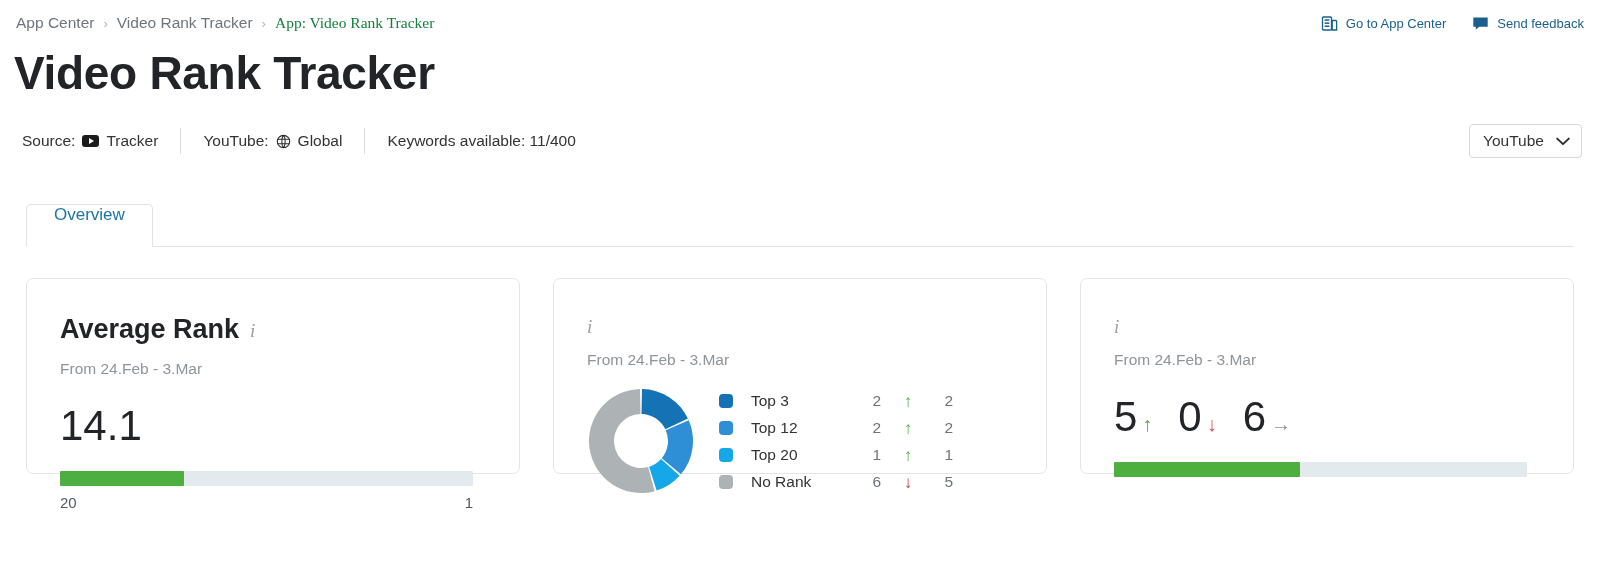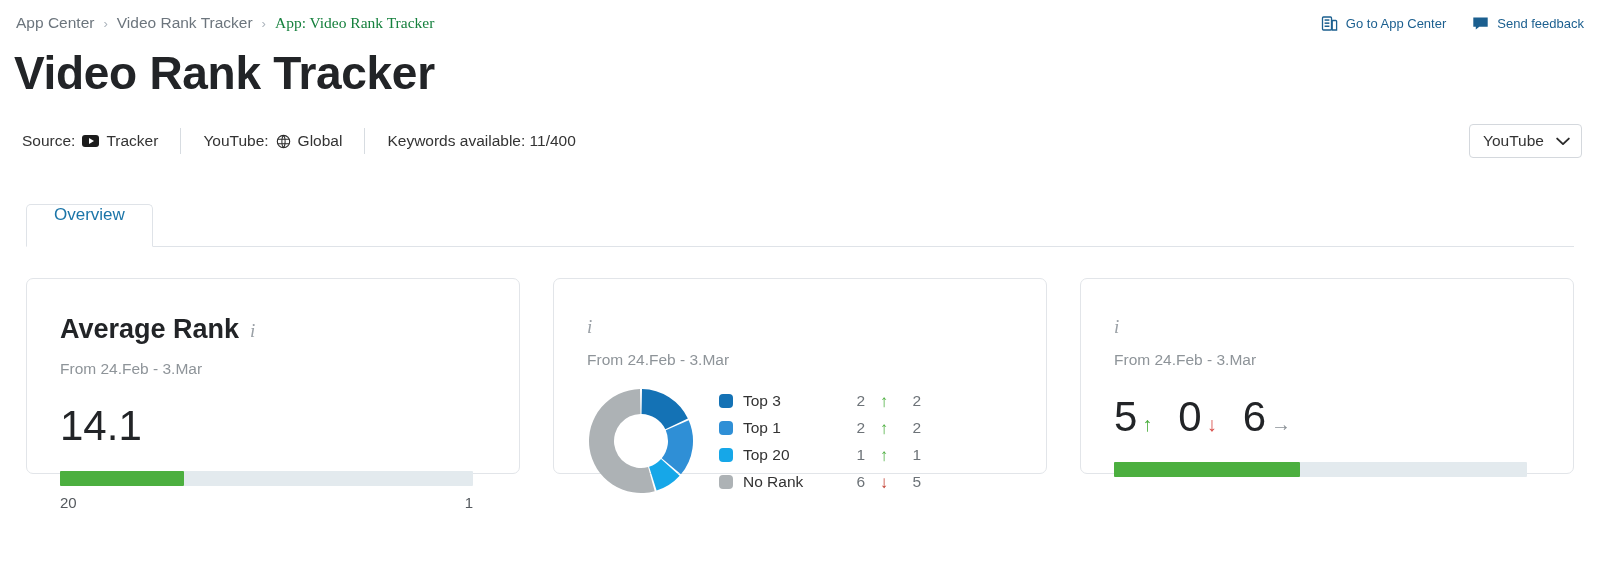--- a/index.html
+++ b/index.html
@@ -132,21 +132,21 @@
     margin-top: 8px; width: 413px; display: flex; justify-content: space-between;
     font-size: 15px; color: #54595e;
   }
 
   
   .dist-body { margin-top: 18px; display: flex; align-items: center; gap: 24px; }
   .donut { width: 108px; height: 108px; position: relative; flex: 0 0 auto; }
   .legend { display: flex; flex-direction: column; gap: 9px; padding-top: 2px; }
   .legend-row {
     display: grid; grid-template-columns: 16px 86px 28px 22px 18px;
-    align-items: center; gap: 8px; font-size: 15.5px;
+    align-items: center; gap: 16px; font-size: 15.5px;
   }
   .swatch { width: 14px; height: 14px; border-radius: 4px; }
   .lg-label { color: #333; }
   .lg-count { color: #6d7378; text-align: right; }
   .lg-arrow { text-align: center; font-size: 17px; line-height: 1; }
   .lg-arrow.up { color: #4caf3f; }
   .lg-arrow.down { color: #c0392b; }
   .lg-delta { color: #6d7378; text-align: right; }
 
   
@@ -280,21 +280,21 @@
         <div class="legend" id="legend">
             <div class="legend-row">
               <span class="swatch" style="background:#1472b5"></span>
               <span class="lg-label">Top 3</span>
               <span class="lg-count">2</span>
               <span class="lg-arrow up">↑</span>
               <span class="lg-delta">2</span>
             </div>
             <div class="legend-row">
               <span class="swatch" style="background:#2f8fd6"></span>
-              <span class="lg-label">Top 1</span>
+              <span class="lg-label">Top 12</span>
               <span class="lg-count">2</span>
               <span class="lg-arrow up">↑</span>
               <span class="lg-delta">2</span>
             </div>
             <div class="legend-row">
               <span class="swatch" style="background:#16a7e8"></span>
               <span class="lg-label">Top 20</span>
               <span class="lg-count">1</span>
               <span class="lg-arrow up">↑</span>
               <span class="lg-delta">1</span>

